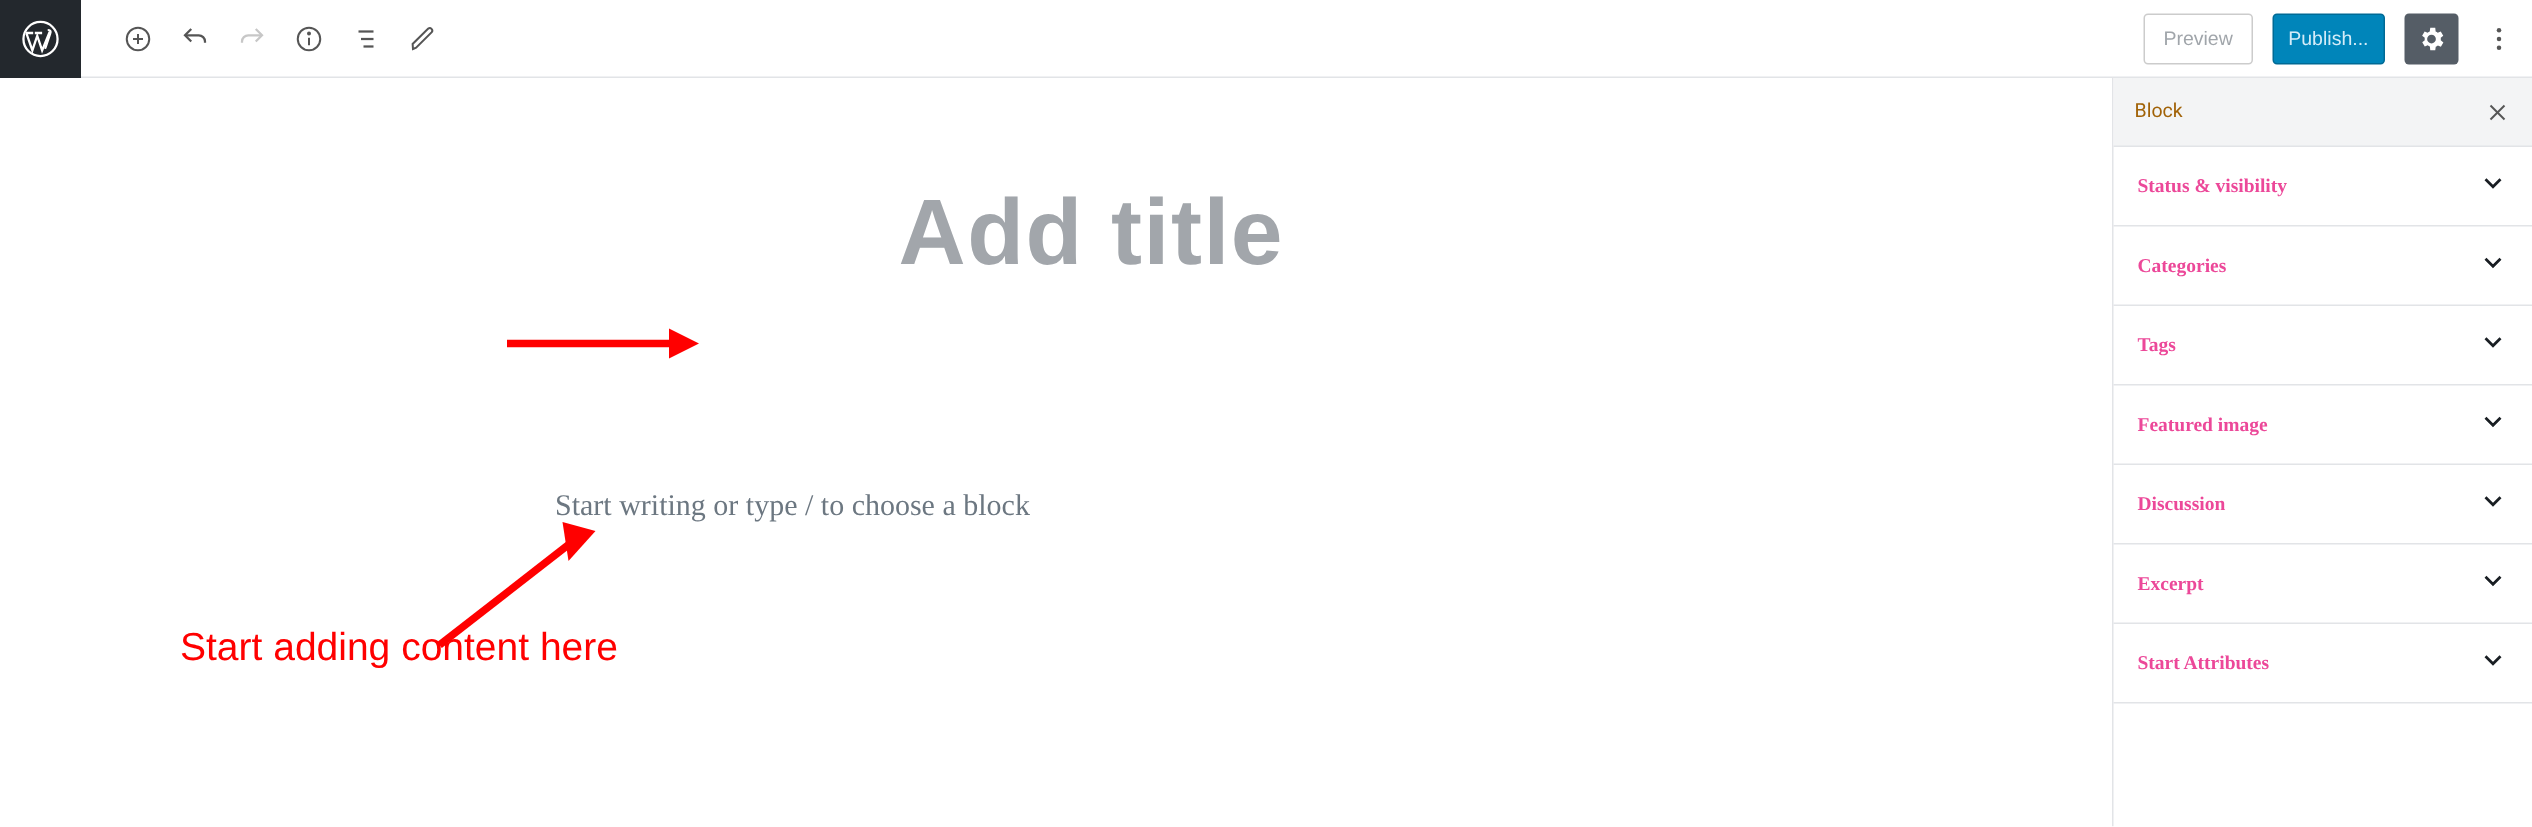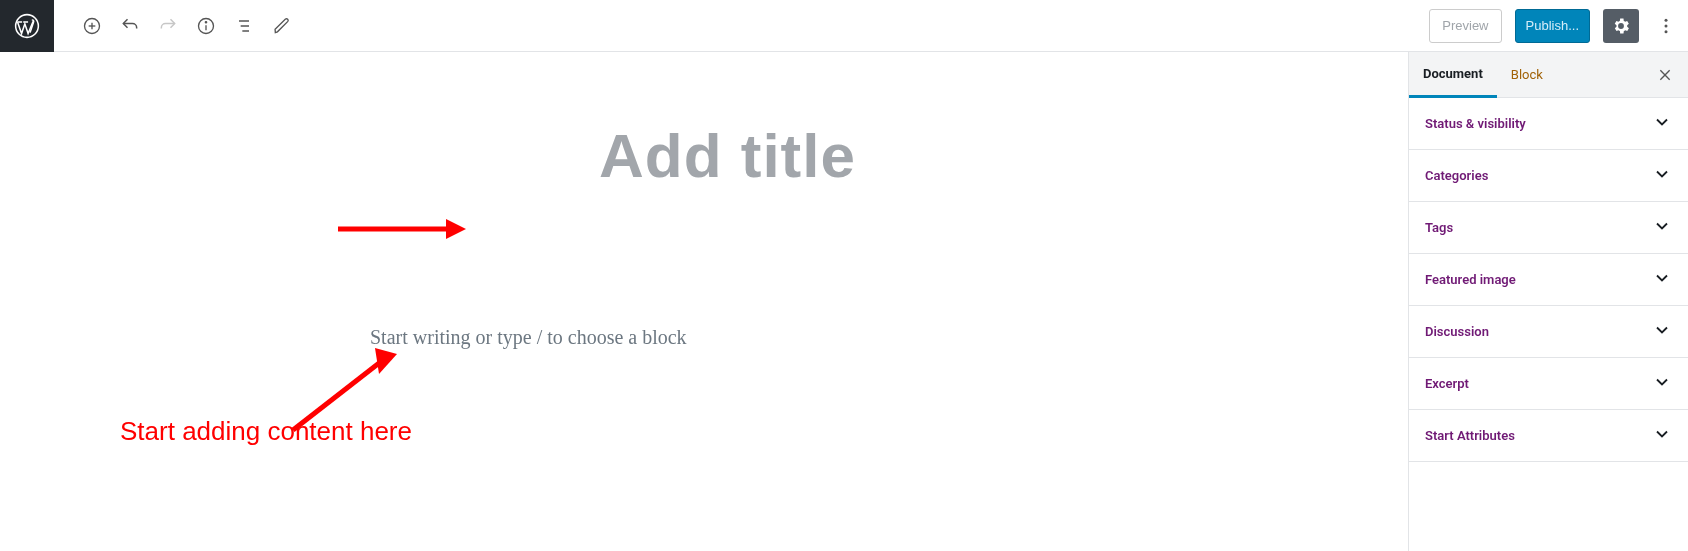--- a/index.html
+++ b/index.html
@@ -207,21 +207,22 @@
   .close-sidebar svg { width: 16px; height: 16px; }
   .panel {
     border-bottom: 1px solid #e2e4e7;
     padding: 14px 16px;
     display: flex;
     align-items: center;
     justify-content: space-between;
     cursor: pointer;
     font-size: 13px;
     font-weight: 600;
-    color: #701a75;
+    color: #ec4899;
+    font-family: Liberation Serif, serif;
   }
   .panel .chev svg { width: 20px; height: 20px; color: #191e23; }
 </style>
 </head>
 <body>
 
 <div class="top-toolbar">
   <div class="toolbar-left">
     <div class="wp-logo">
       <svg viewBox="0 0 24 24" fill="none" stroke="currentColor" stroke-width="1.4">
@@ -302,21 +303,20 @@
     </svg>
     <div class="anno-content">Start adding content here</div>
     <svg class="arrow2" width="120" height="90">
       <line x1="8" y1="82" x2="98" y2="12" stroke="#ff0000" stroke-width="5"></line>
       <polygon points="90,0 112,6 94,26" fill="#ff0000"></polygon>
     </svg>
   </div>
 
   <div class="sidebar">
     <div class="sidebar-tabs">
-      <div class="sidebar-tab active">Document</div>
       <div class="sidebar-tab">Block</div>
       <div class="close-sidebar">
         <svg viewBox="0 0 24 24" fill="none" stroke="currentColor" stroke-width="2">
             <line x1="5" y1="5" x2="19" y2="19"></line>
             <line x1="19" y1="5" x2="5" y2="19"></line>
           </svg>
       </div>
     </div>
     <div class="panel">
       <span>Status &amp; visibility</span>

